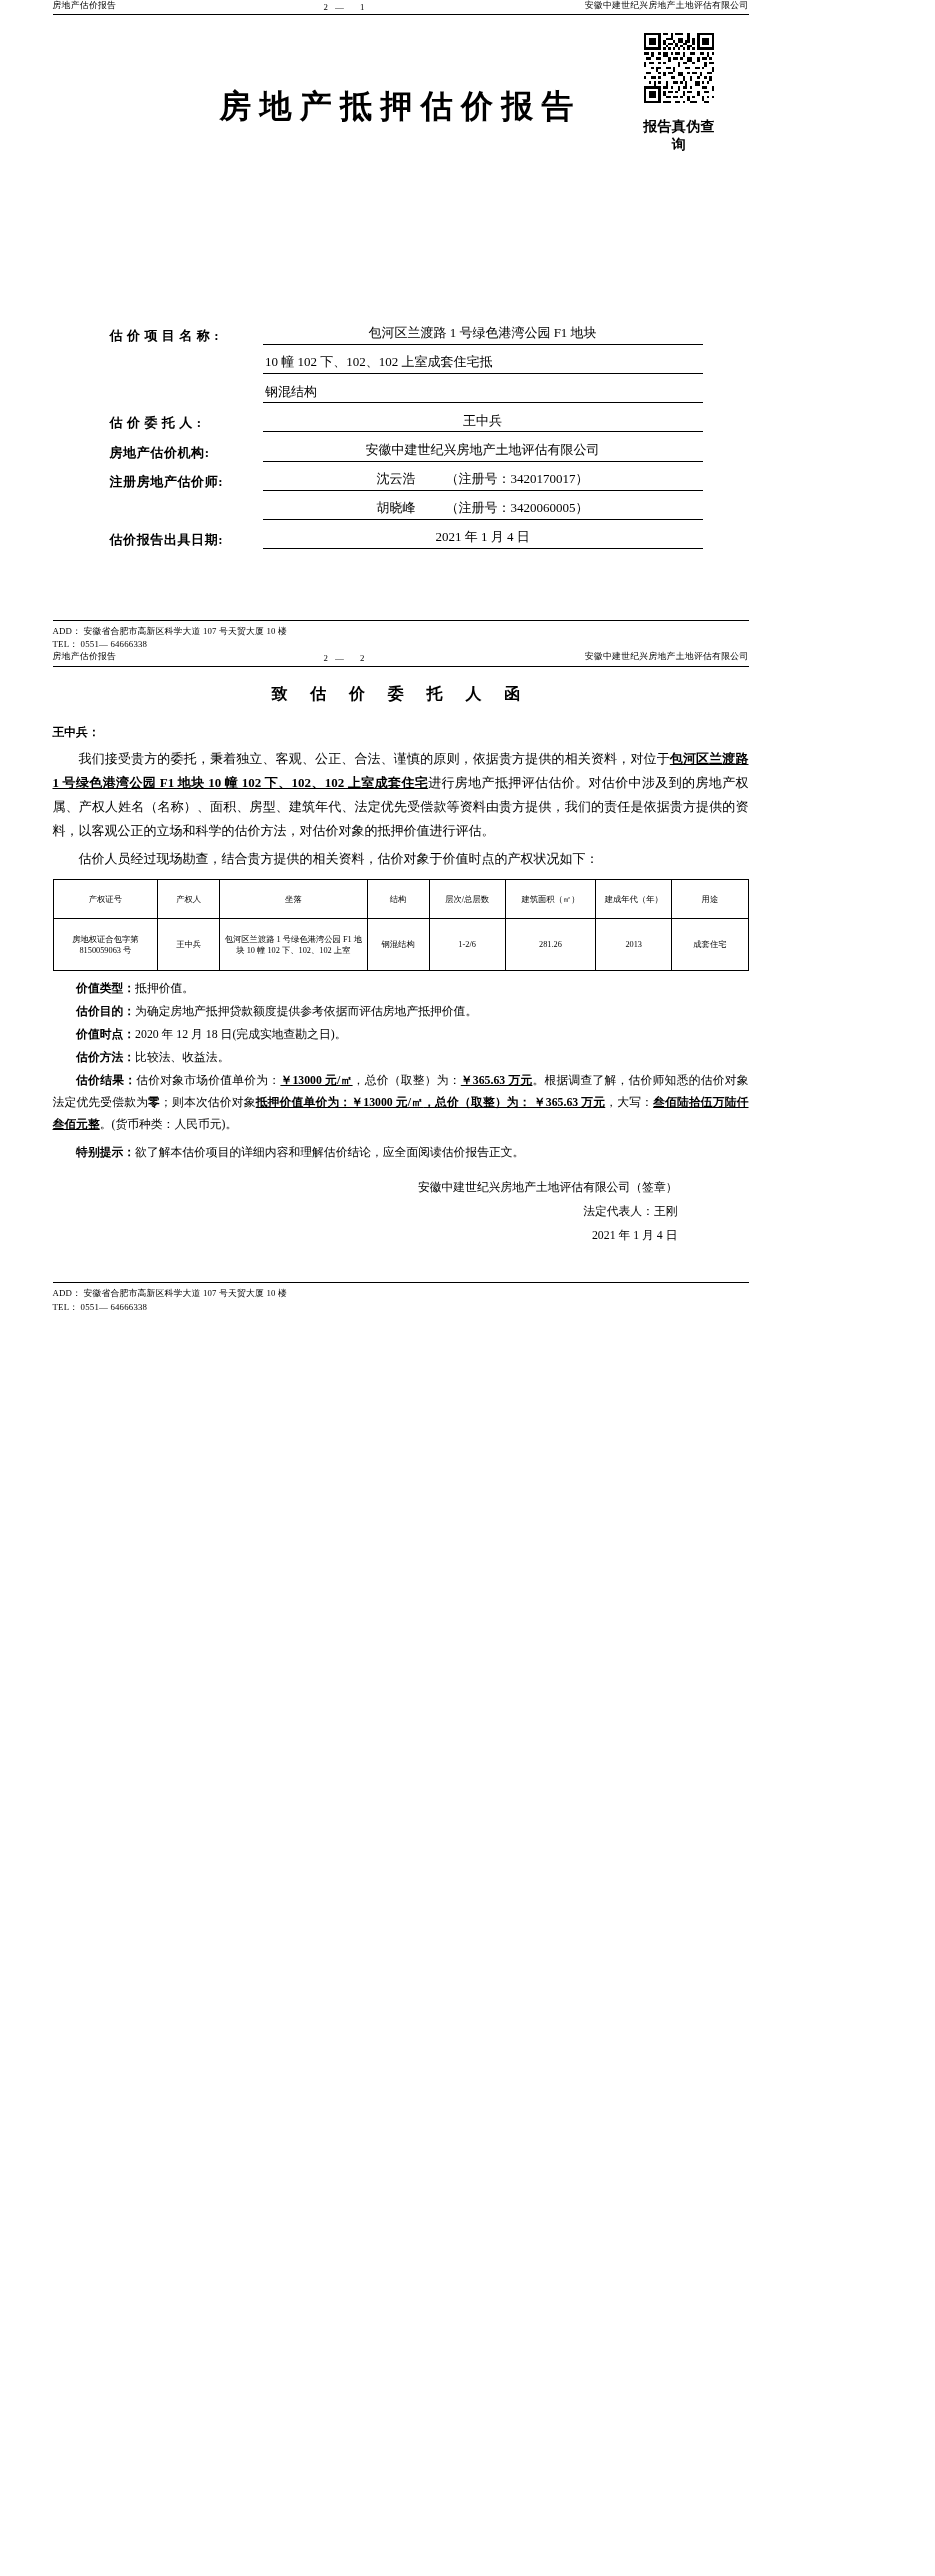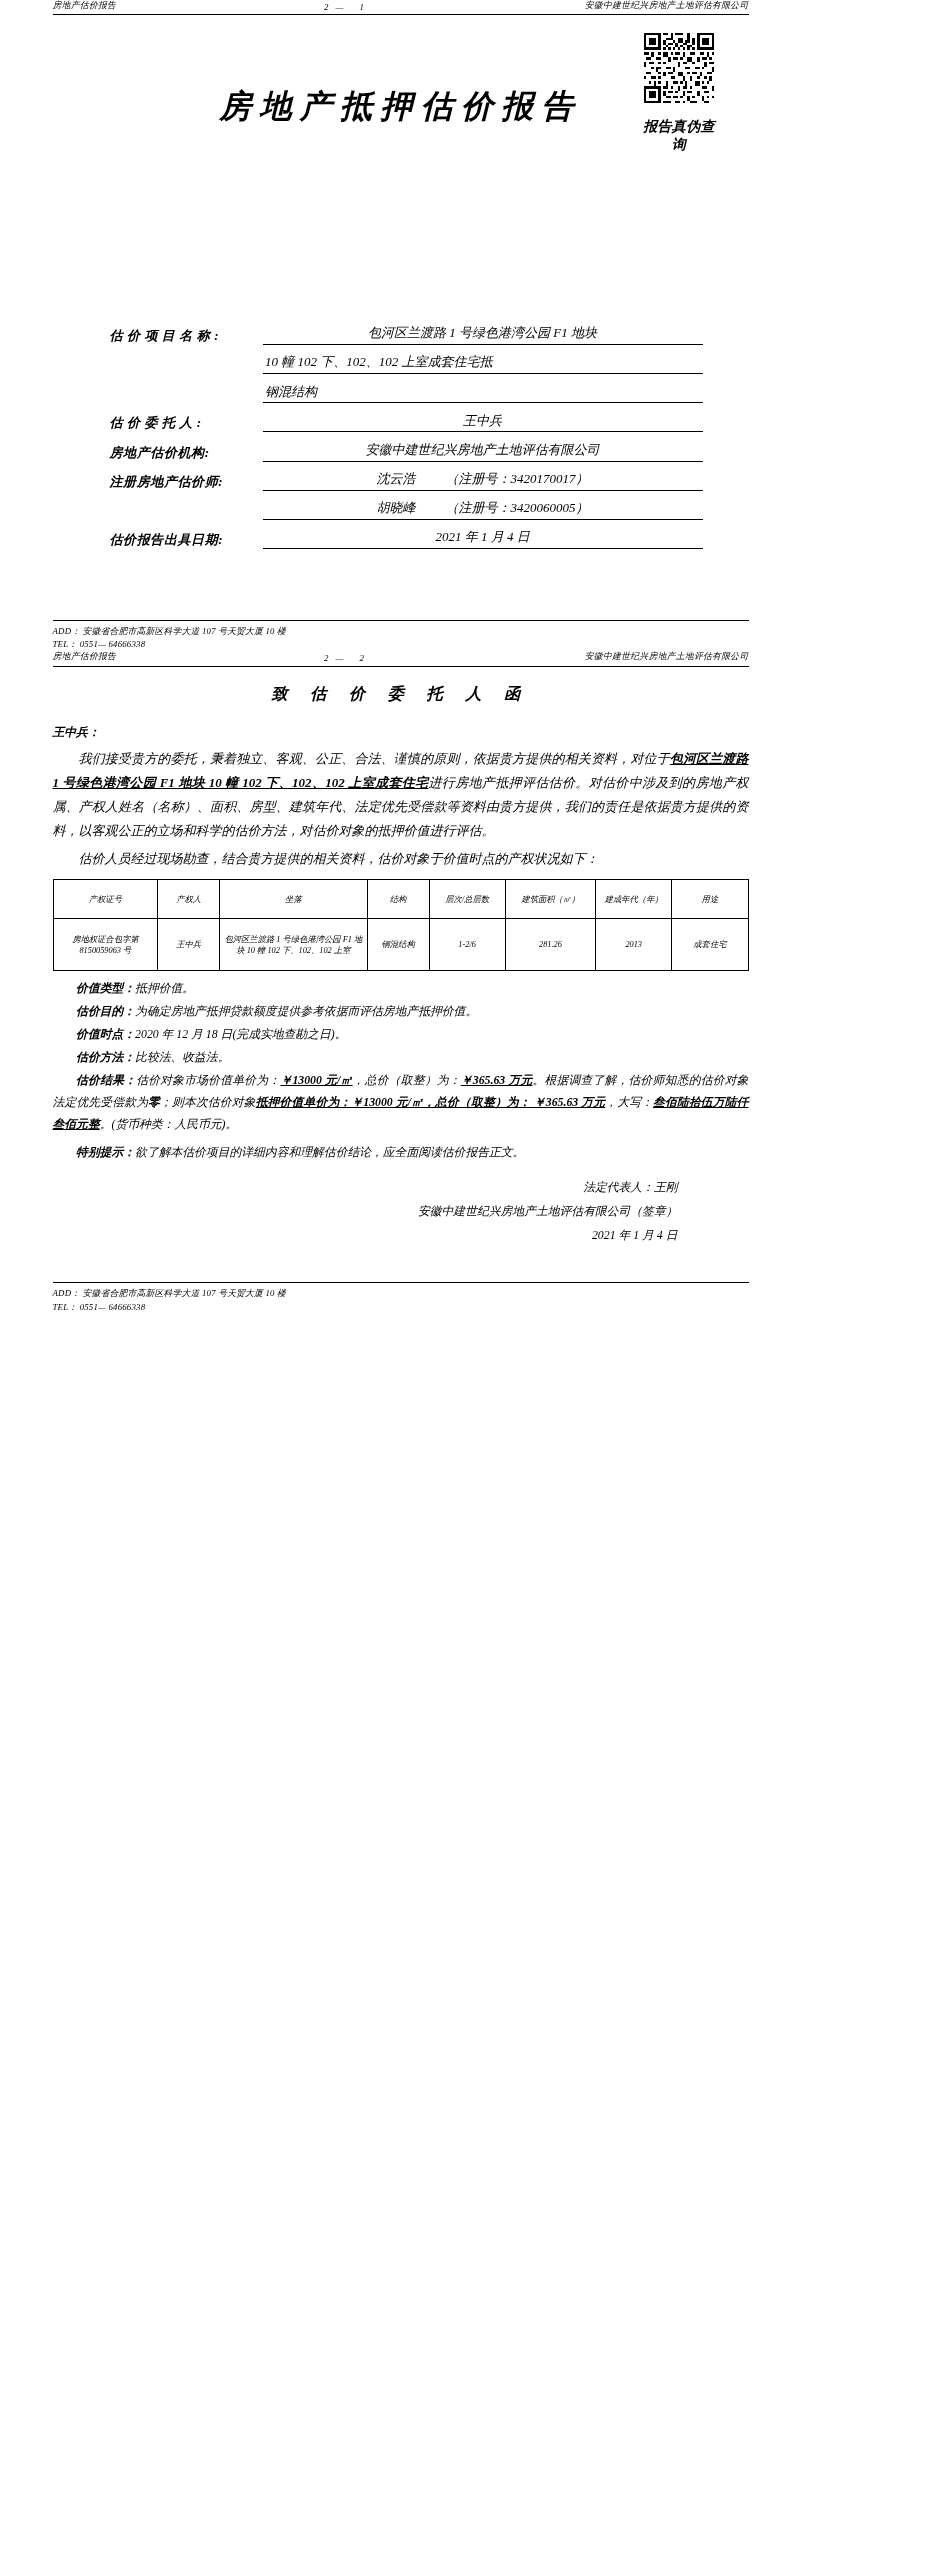--- a/index.html
+++ b/index.html
@@ -9,21 +9,20 @@
   }
   body {
     width: 936px;
     font-family: "Liberation Serif", "DejaVu Serif", serif;
     color: #000000;
   }
   .page {
     width: 801px;
     position: relative;
     box-sizing: border-box;
-    font-style: italic;
   }
   .sheet {
     width: 696px;
     margin: 0 auto;
     position: relative;
   }
 
   
   .runhead {
     display: flex;
@@ -473,22 +472,22 @@
 
     <div class="kv">
       <span class="k">估价结果：</span><span>估价对象市场价值单价为：</span><span class="u-bold">￥13000 元/㎡</span><span>，总价（取整）为：</span><span class="u-bold">￥365.63 万元</span><span>。根据调查了解，估价师知悉的估价对象法定优先受偿款为</span><span class="bold">零</span><span>；则本次估价对象</span><span class="u-bold">抵押价值单价为：￥13000 元/㎡</span><span class="u-bold">，总价（取整）为： ￥365.63 万元</span><span>，大写：</span><span class="u-bold">叁佰陆拾伍万陆仟叁佰元整</span><span>。(货币种类：人民币元)。</span>
     </div>
 
     <div class="kv" style="margin-top:5.9px">
       <span class="k">特别提示：</span><span>欲了解本估价项目的详细内容和理解估价结论，应全面阅读估价报告正文。</span>
     </div>
 
     <div class="sign-block">
+      <div>安徽中建世纪兴房地产土地评估有限公司（签章）</div>
       <div>法定代表人：王刚</div>
-      <div>安徽中建世纪兴房地产土地评估有限公司（签章）</div>
       <div>2021 年 1 月 4 日</div>
     </div>
 
     <div class="addr-block" style="margin-top:35px">
       <div class="line">ADD： 安徽省合肥市高新区科学大道 107 号天贸大厦 10 楼</div>
       <div class="line">TEL： 0551— 64666338</div>
     </div>
 
     <div class="bottom-spacer"></div>
 

